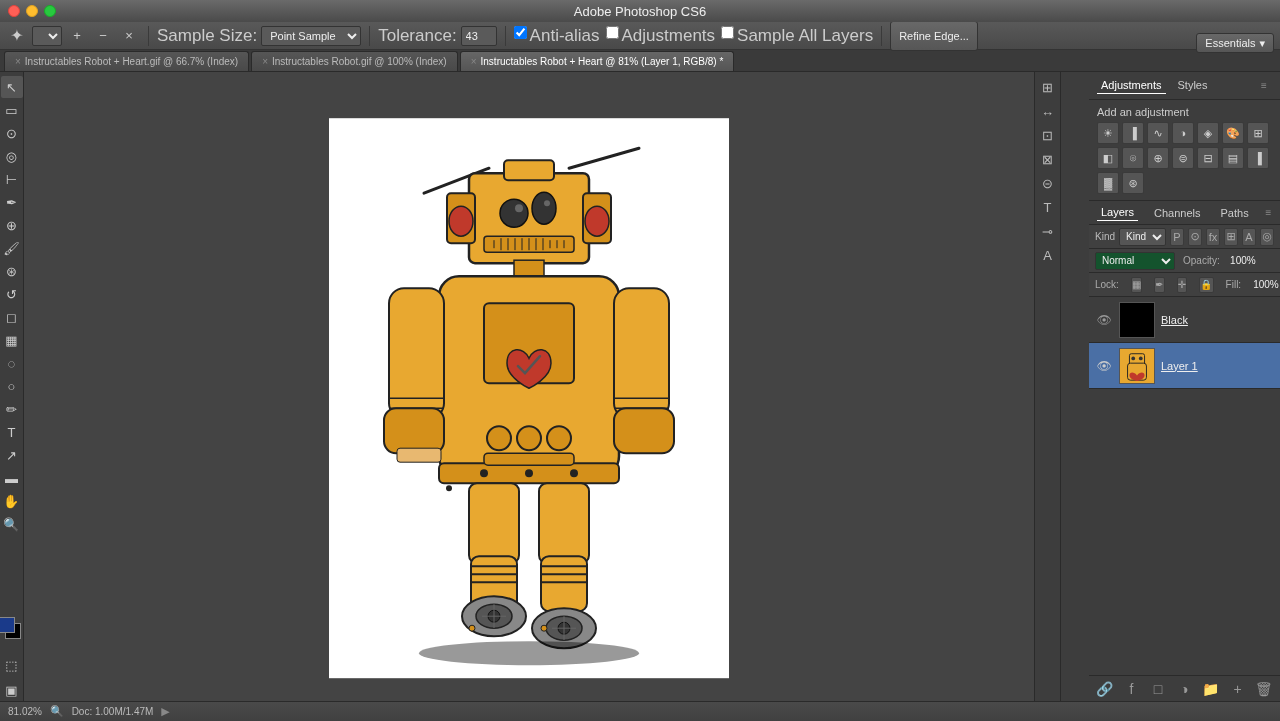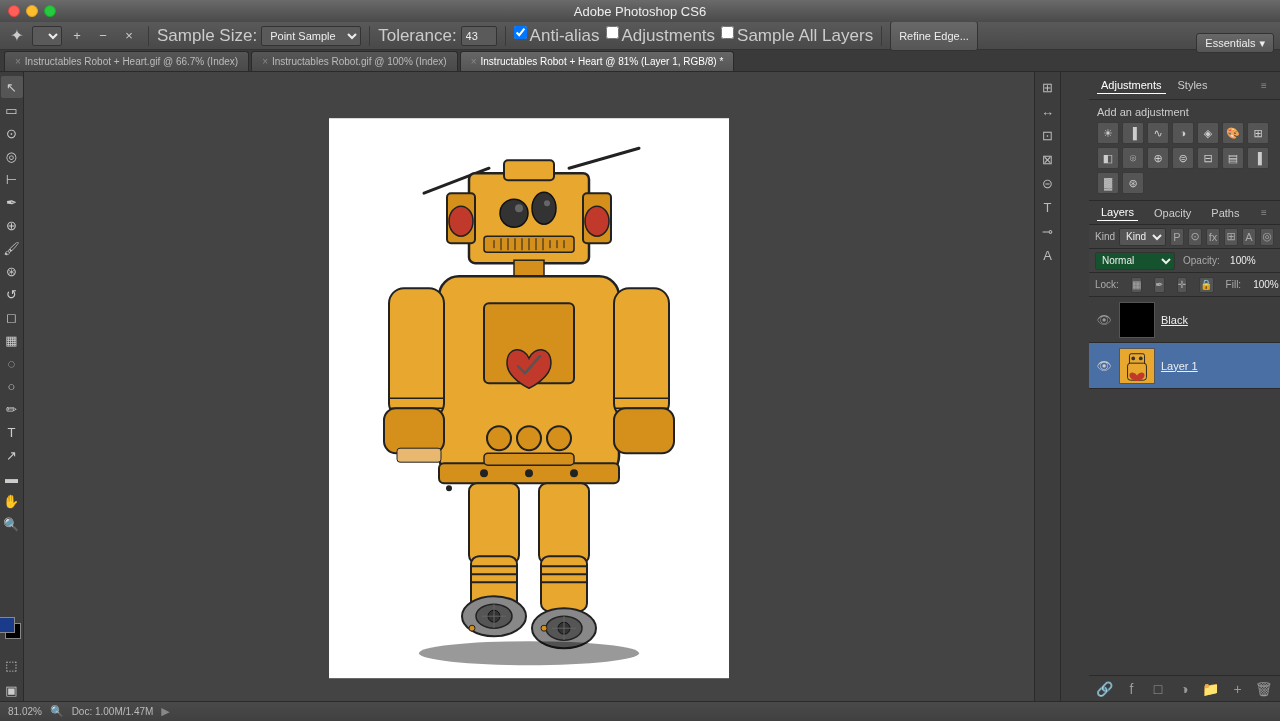--- a/index.html
+++ b/index.html
@@ -812,21 +812,21 @@
         <div class="adj-icon-btn" title="Threshold">▐</div>
         <div class="adj-icon-btn" title="Gradient Map">▓</div>
         <div class="adj-icon-btn" title="Selective Color">⊛</div>
       </div>
     </div>
 
     <div id="layers-panel">
 
       <div id="layers-tabs-bar">
         <span class="layers-tab active">Layers</span>
-        <span class="layers-tab">Opacity</span>
+        <span class="layers-tab">Channels</span>
         <span class="layers-tab">Paths</span>
         <div style="margin-left:auto;" class="panel-collapse-btn">≡</div>
       </div>
 
       <div id="layers-filter-bar">
         <span style="font-size:10px;color:#bbb;">Kind</span>
         <select class="filter-select">
           <option>Kind</option>
         </select>
         <div class="filter-icon-btn">P</div>

